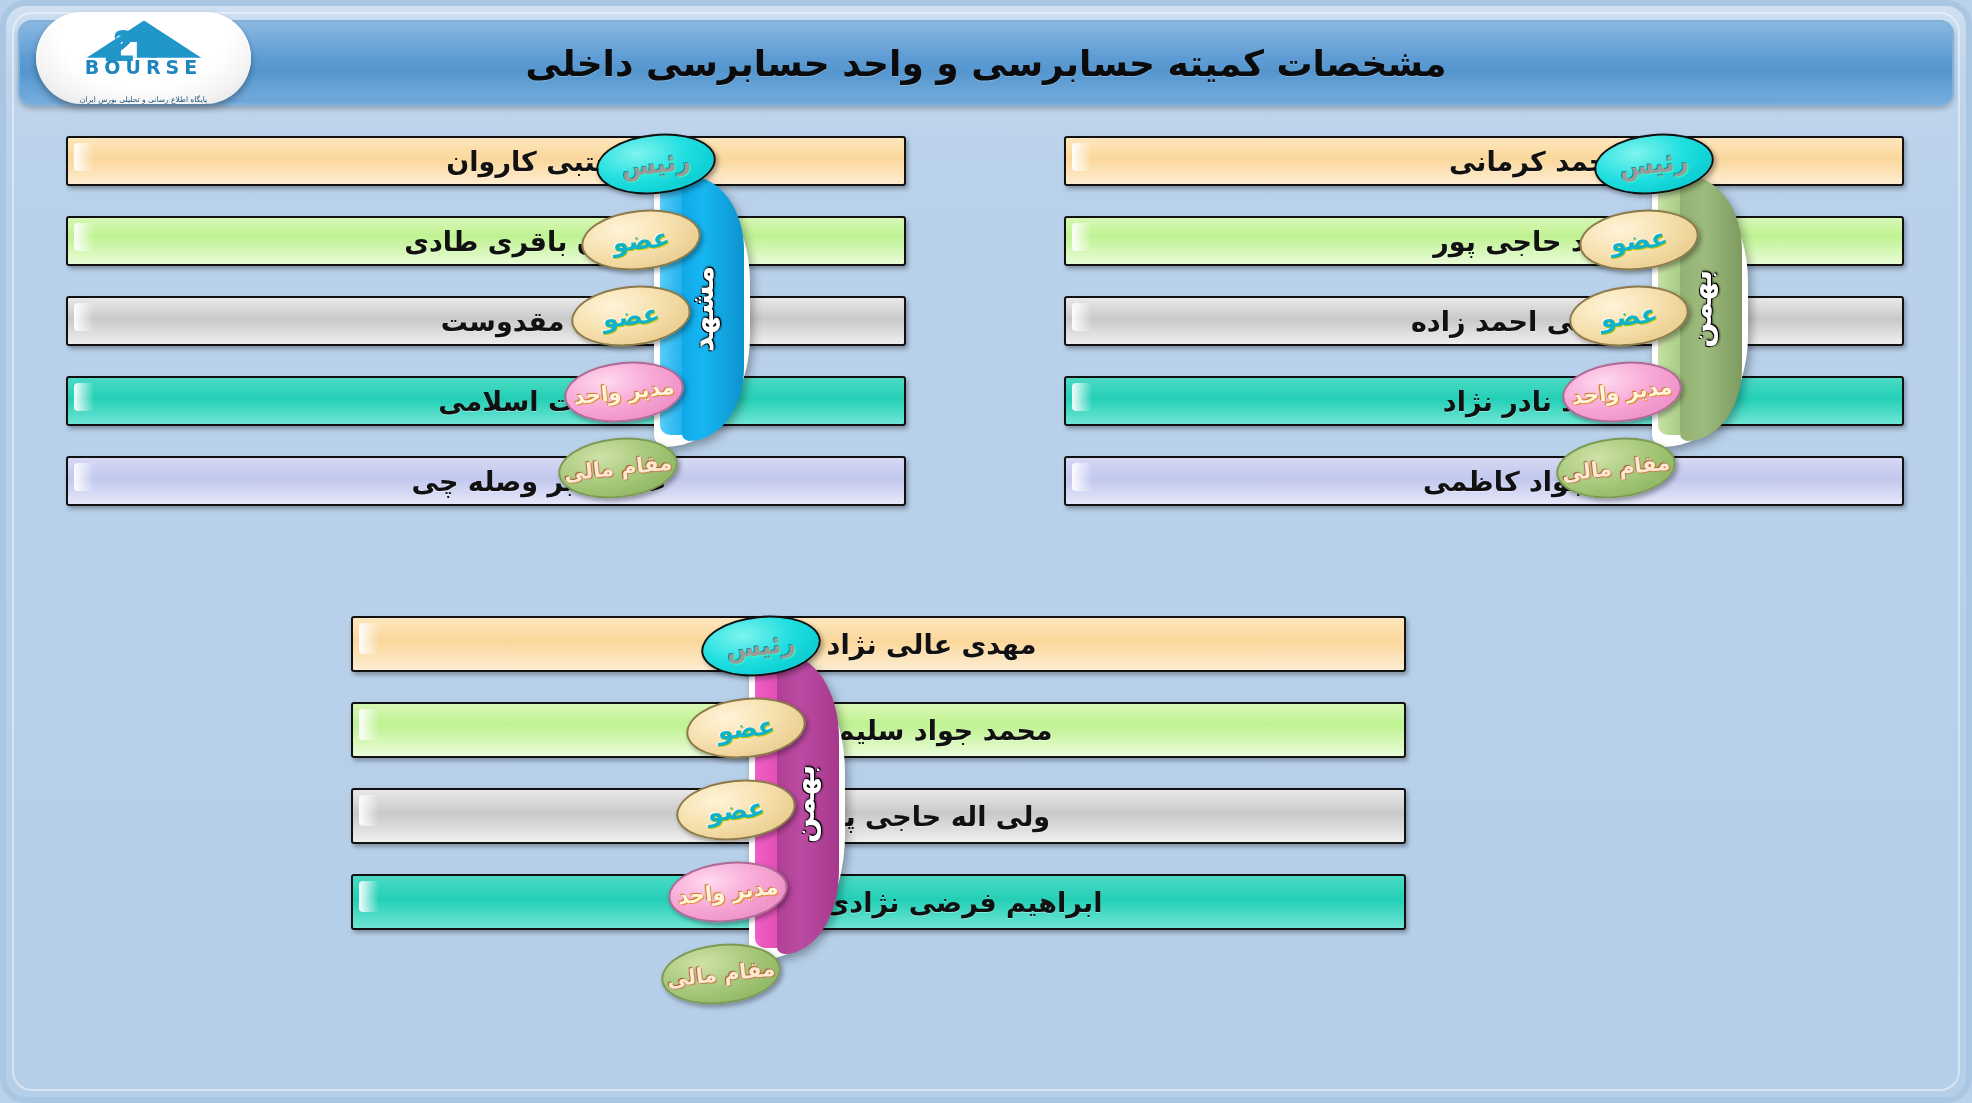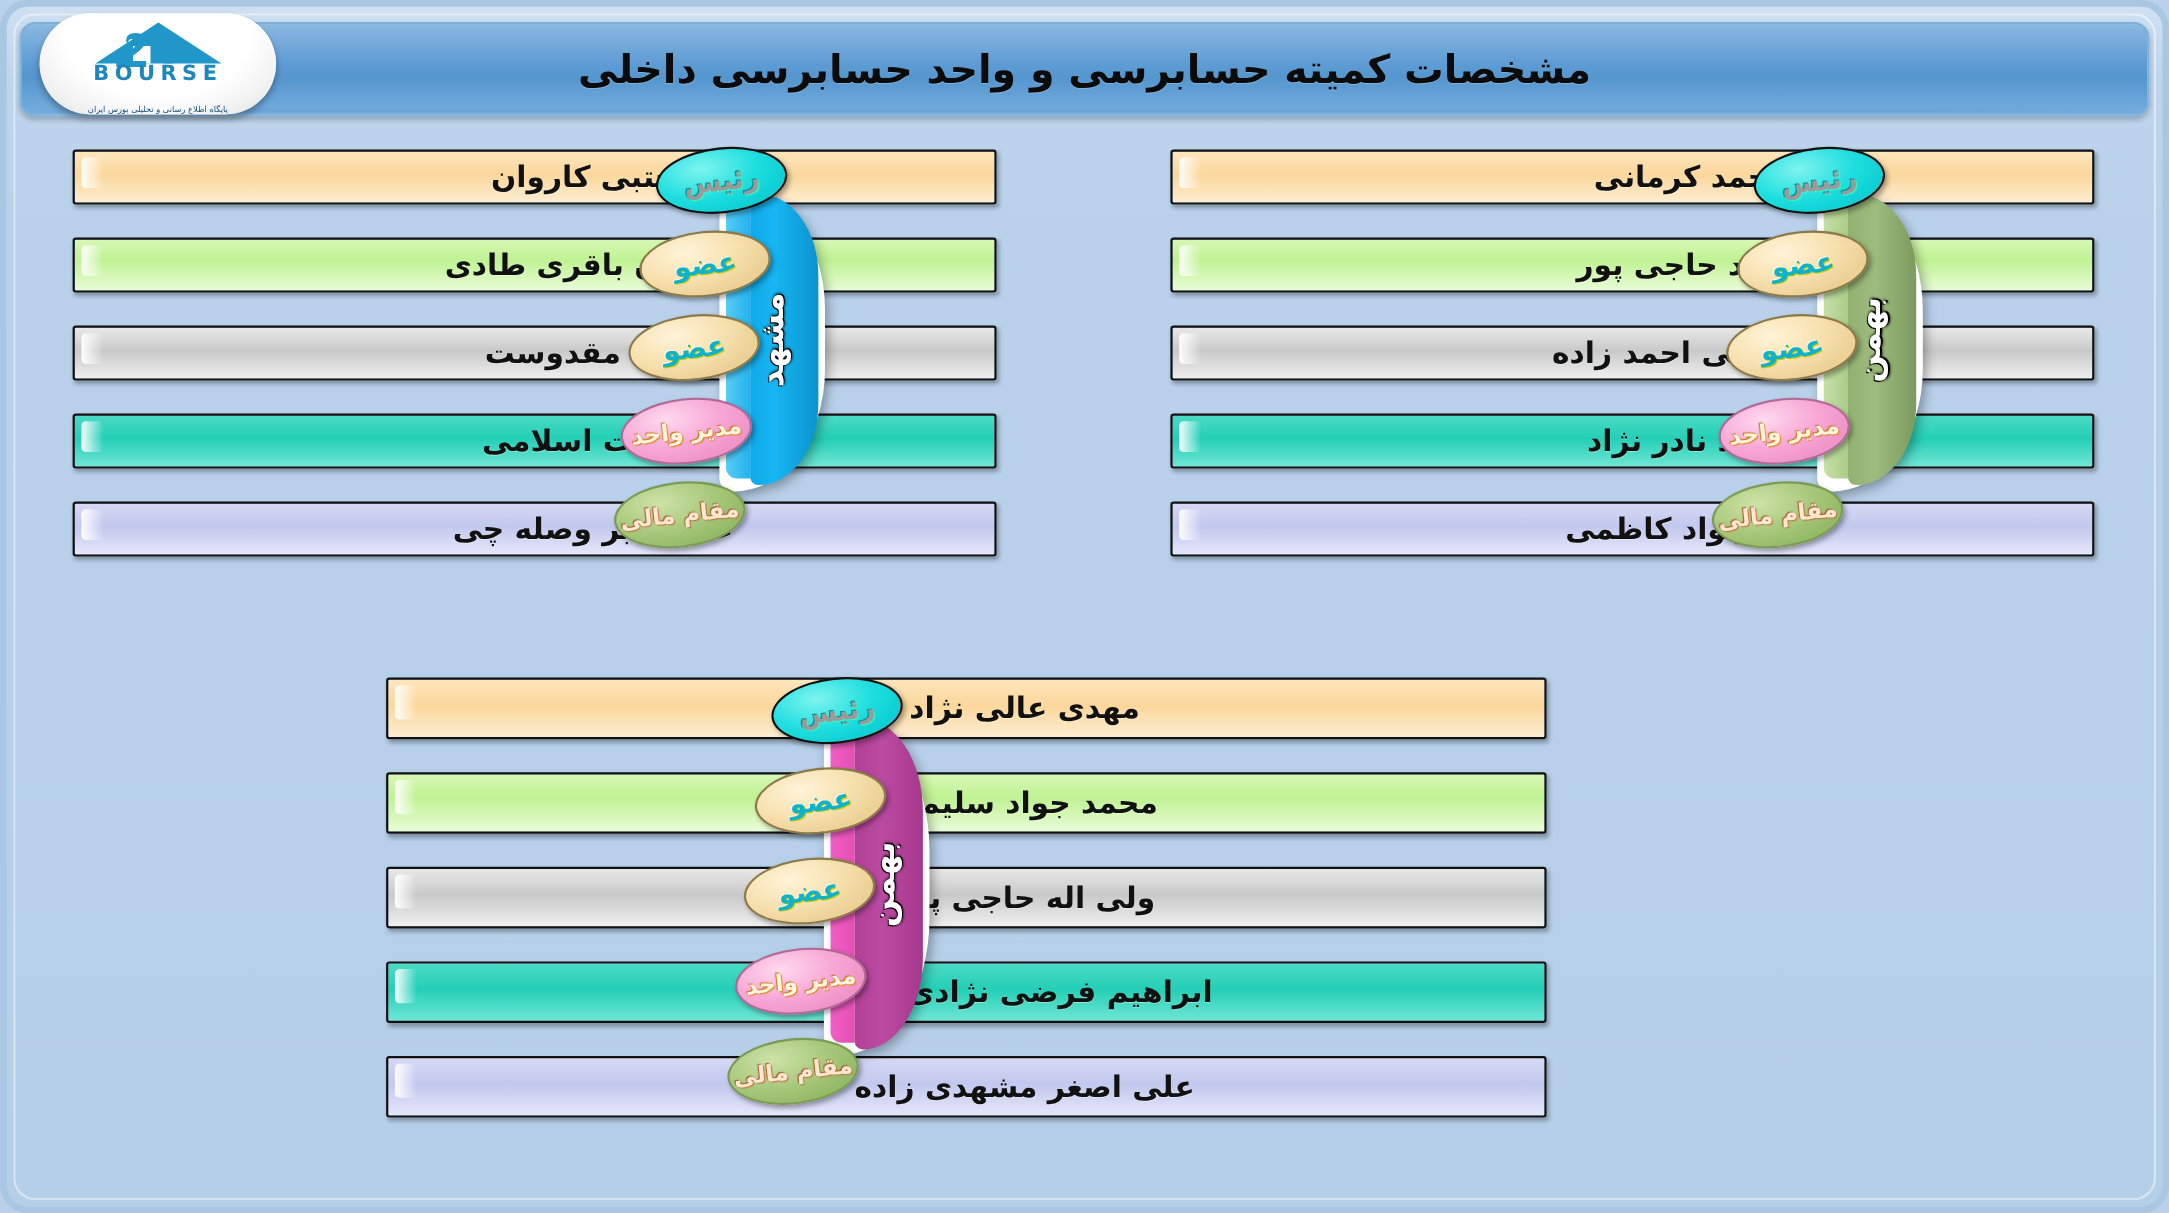--- a/index.html
+++ b/index.html
@@ -322,23 +322,20 @@
       </div>
       <div class="row r-mem1" style="height:52px;margin-bottom:30px;">
         <div class="rowtext">محمد جواد سلیمی</div>
       </div>
       <div class="row r-mem2" style="height:52px;margin-bottom:30px;">
         <div class="rowtext">ولی اله حاجی پور</div>
       </div>
       <div class="row r-mgr" style="height:52px;margin-bottom:30px;">
         <div class="rowtext">ابراهیم فرضی نژادی زاده</div>
       </div>
-      <div class="row r-fin" style="height:52px;">
-        <div class="rowtext">علی اصغر مشهدی زاده</div>
-      </div>
     </div>
 
     <div class="badge b-chair" style="right:585px;top:0px;">
         <span>رئیس</span>
       </div>
     <div class="badge b-mem" style="right:600px;top:82px;">
         <span>عضو</span>
       </div>
     <div class="badge b-mem" style="right:610px;top:164px;">
         <span>عضو</span>

